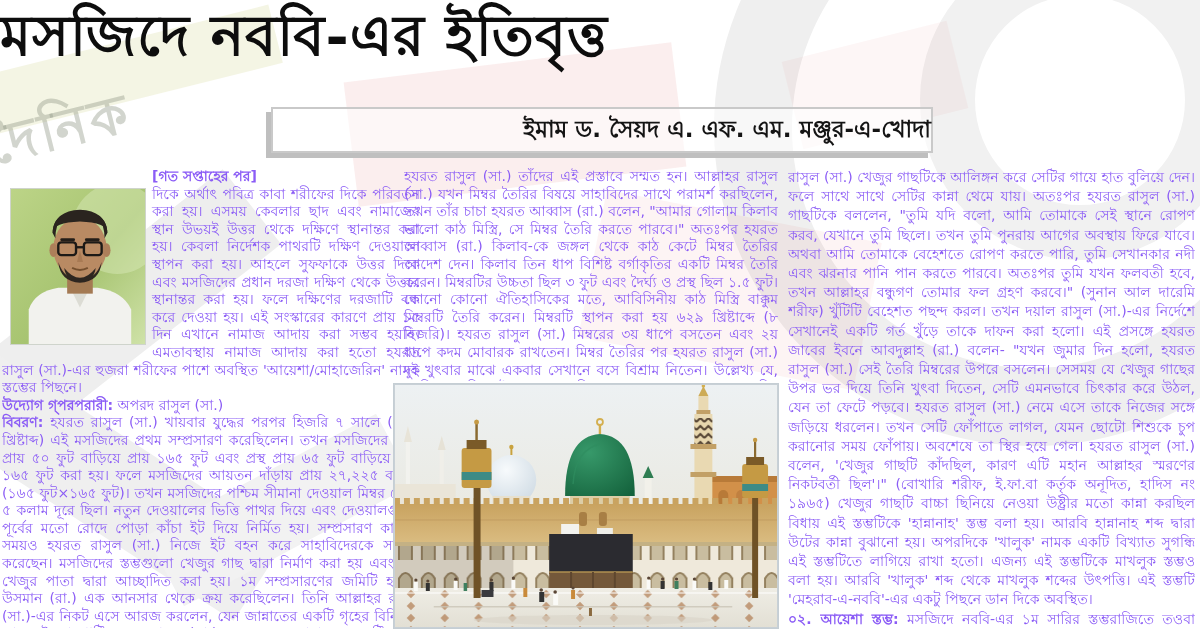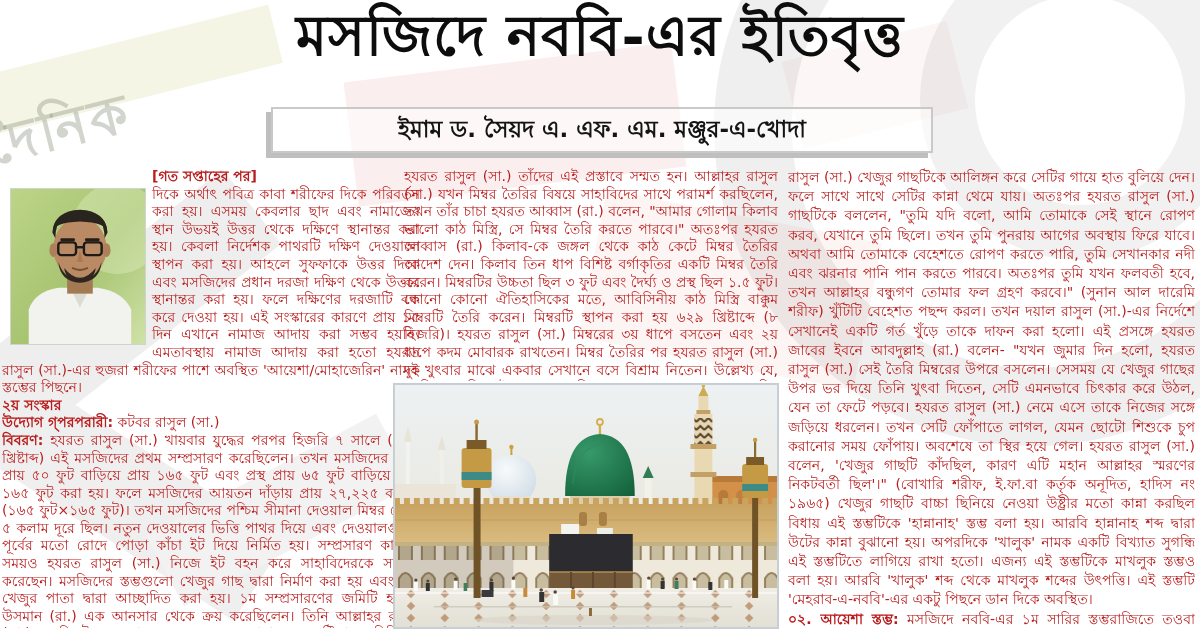--- a/index.html
+++ b/index.html
@@ -18,30 +18,30 @@
   .wm-bar1{left:-70px;top:270px;width:360px;height:95px;background:#eeeeee;transform:rotate(-38deg);}
   .wm-bar2{left:-90px;top:430px;width:380px;height:95px;background:#efefef;transform:rotate(33deg);}
   .wm-bar3{left:150px;top:470px;width:260px;height:80px;background:#f2f2f2;transform:rotate(-28deg);}
   .wm-red1{left:350px;top:62px;width:330px;height:125px;background:rgba(214,70,70,0.09);transform:rotate(-7deg);}
   .wm-red2{left:590px;top:215px;width:280px;height:150px;background:rgba(214,70,70,0.06);transform:rotate(11deg);}
   .wm-red3{left:790px;top:40px;width:170px;height:90px;background:rgba(214,70,70,0.05);transform:rotate(-14deg);}
   .wm-yellow{left:-20px;top:40px;width:300px;height:60px;background:rgba(205,210,130,0.22);transform:rotate(-14deg);}
   .wm-masthead{left:-14px;top:88px;font-size:54px;font-weight:bold;color:rgba(148,156,138,0.42);
     transform:rotate(-14deg);letter-spacing:4px;white-space:nowrap;}
   
-  .headline{position:absolute;left:0;top:0;width:1200px;text-align:center;
+  .headline{position:absolute;left:0;top:0;width:1200px;text-align:left;
     font-family:"DejaVu Serif","Liberation Serif",serif;
     font-size:56px;font-weight:bold;color:#0d0d0d;letter-spacing:1px;line-height:70px;}
   .byline-box{position:absolute;left:271px;top:107px;width:658px;height:42px;
     border:2px solid #c9c9c9;box-shadow:-5px 5px 0 #bfbfbf;background:rgba(255,255,255,0.55);
-    display:flex;align-items:center;justify-content:center;}
+    display:flex;align-items:center;justify-content:flex-end;}
   .byline-box .byline{font-size:23px;font-weight:bold;color:#141414;}
   
   .col{position:absolute;top:168px;overflow:hidden;text-align:justify;
-    font-size:14px;color:#b91c1c;}
+    font-size:14px;color:#8b5cf6;}
   .col p{margin:0;}
   .col1{left:2px;width:418px;height:460px;line-height:17.6px;}
   .col2{left:404px;width:374px;height:212px;height:213px;line-height:17.6px;}
   .col3{left:788px;width:407px;height:460px;line-height:19.2px;}
   .col b{font-weight:bold;}
   .sec-head{font-weight:bold;}
   
   .author-float{float:left;width:150px;height:178px;}
   .author-photo{width:136px;height:157px;margin-top:20px;margin-left:8px;
     border:1px solid #cfd4cc;box-sizing:border-box;display:block;}
@@ -104,22 +104,21 @@
       <line x1="66" y1="59" x2="74" y2="59" stroke="#1d1a17" stroke-width="2.4"></line>
 
       <path d="M70,62 L67,74 L73,74 Z" fill="#a87a54"></path>
       <path d="M48,74 Q50,94 70,95 Q90,94 92,74 Q86,92 70,92 Q54,92 48,74 Z" fill="#2e2620"></path>
       <path d="M54,80 Q70,100 86,80 Q84,94 70,94 Q56,94 54,80 Z" fill="#2e2620"></path>
       <path d="M62,80 Q70,84 78,80" stroke="#76502f" stroke-width="2" fill="none"></path>
     </svg>
   </div>
   <p><b>[গত সপ্তাহের পর]</b></p>
   <p>দিকে অর্থাৎ পবিত্র কাবা শরীফের দিকে পরিবর্তন করা হয়। এসময় কেবলার ছাদ এবং নামাজের স্থান উভয়ই উত্তর থেকে দক্ষিণে স্থানান্তর করা হয়। কেবলা নির্দেশক পাথরটি দক্ষিণ দেওয়ালে স্থাপন করা হয়। আহলে সুফফাকে উত্তর দিকে এবং মসজিদের প্রধান দরজা দক্ষিণ থেকে উত্তরে স্থানান্তর করা হয়। ফলে দক্ষিণের দরজাটি বন্ধ করে দেওয়া হয়। এই সংস্কারের কারণে প্রায় ১৫ দিন এখানে নামাজ আদায় করা সম্ভব হয়নি। এমতাবস্থায় নামাজ আদায় করা হতো হযরত রাসুল (সা.)-এর হুজরা শরীফের পাশে অবস্থিত 'আয়েশা/মোহাজেরিন' নামক স্তম্ভের পিছনে।</p>
-  <p class="sec-head">২য় সংস্কার</p>
-  <p><b>উদ্যোগ গ্পরপরারী:</b><span> কটবর রাসুল (সা.)</span></p>
+  <p><b>উদ্যোগ গ্পরপরারী:</b><span> অপরদ রাসুল (সা.)</span></p>
   <p><b>বিবরণ:</b><span> হযরত রাসুল (সা.) খায়বার যুদ্ধের পরপর হিজরি ৭ সালে (৬২৯ খ্রিষ্টাব্দ) এই মসজিদের প্রথম সম্প্রসারণ করেছিলেন। তখন মসজিদের দৈর্ঘ্য প্রায় ৫০ ফুট বাড়িয়ে প্রায় ১৬৫ ফুট এবং প্রস্থ প্রায় ৬৫ ফুট বাড়িয়ে প্রায় ১৬৫ ফুট করা হয়। ফলে মসজিদের আয়তন দাঁড়ায় প্রায় ২৭,২২৫ বর্গফুট (১৬৫ ফুট×১৬৫ ফুট)। তখন মসজিদের পশ্চিম সীমানা দেওয়াল মিম্বর থেকে ৫ কলাম দূরে ছিল। নতুন দেওয়ালের ভিত্তি পাথর দিয়ে এবং দেওয়ালগুলো পূর্বের মতো রোদে পোড়া কাঁচা ইট দিয়ে নির্মিত হয়। সম্প্রসারণ কাজের সময়ও হযরত রাসুল (সা.) নিজে ইট বহন করে সাহাবিদেরকে সাহায্য করেছেন। মসজিদের স্তম্ভগুলো খেজুর গাছ দ্বারা নির্মাণ করা হয় এবং ছাদ খেজুর পাতা দ্বারা আচ্ছাদিত করা হয়। ১ম সম্প্রসারণের জমিটি হযরত উসমান (রা.) এক আনসার থেকে ক্রয় করেছিলেন। তিনি আল্লাহর রাসুল (সা.)-এর নিকট এসে আরজ করলেন, যেন জান্নাতের একটি গৃহের বিনিময়ে তার এই জায়গাটি হযরত রাসুল (সা.) ক্রয় করেন। জান্নাতের একটি গৃহের ওয়াদায় তিনি জায়গাটি দান করে দেন।</span></p>
 </div>
 
 <div class="col col2">
   <p>হযরত রাসুল (সা.) তাঁদের এই প্রস্তাবে সম্মত হন। আল্লাহর রাসুল (সা.) যখন মিম্বর তৈরির বিষয়ে সাহাবিদের সাথে পরামর্শ করছিলেন, তখন তাঁর চাচা হযরত আব্বাস (রা.) বলেন, "আমার গোলাম কিলাব ভালো কাঠ মিস্ত্রি, সে মিম্বর তৈরি করতে পারবে।" অতঃপর হযরত আব্বাস (রা.) কিলাব-কে জঙ্গল থেকে কাঠ কেটে মিম্বর তৈরির আদেশ দেন। কিলাব তিন ধাপ বিশিষ্ট বর্গাকৃতির একটি মিম্বর তৈরি করেন। মিম্বরটির উচ্চতা ছিল ৩ ফুট এবং দৈর্ঘ্য ও প্রস্থ ছিল ১.৫ ফুট। কোনো কোনো ঐতিহাসিকের মতে, আবিসিনীয় কাঠ মিস্ত্রি বাক্কুম মিম্বরটি তৈরি করেন। মিম্বরটি স্থাপন করা হয় ৬২৯ খ্রিষ্টাব্দে (৮ হিজরি)। হযরত রাসুল (সা.) মিম্বরের ৩য় ধাপে বসতেন এবং ২য় ধাপে কদম মোবারক রাখতেন। মিম্বর তৈরির পর হযরত রাসুল (সা.) দুই খুৎবার মাঝে একবার সেখানে বসে বিশ্রাম নিতেন। উল্লেখ্য যে, আমির মুয়াবিয়া ইবনে আবু সুফিয়ান (শাসনকাল: ৬৬১-৬৮০ খ্রি; ৪১-৬০ হি.) ৬৭০ খ্রিষ্টাব্দে (৫০ হিজরি) হযরত রাসুল (সা.)-এর মিম্বরটি</p>
 </div>
 
 <div class="col col3">
   <p>রাসুল (সা.) খেজুর গাছটিকে আলিঙ্গন করে সেটির গায়ে হাত বুলিয়ে দেন। ফলে সাথে সাথে সেটির কান্না থেমে যায়। অতঃপর হযরত রাসুল (সা.) গাছটিকে বললেন, "তুমি যদি বলো, আমি তোমাকে সেই স্থানে রোপণ করব, যেখানে তুমি ছিলে। তখন তুমি পুনরায় আগের অবস্থায় ফিরে যাবে। অথবা আমি তোমাকে বেহেশতে রোপণ করতে পারি, তুমি সেখানকার নদী এবং ঝরনার পানি পান করতে পারবে। অতঃপর তুমি যখন ফলবতী হবে, তখন আল্লাহর বন্ধুগণ তোমার ফল গ্রহণ করবে।" (সুনান আল দারেমি শরীফ) খুঁটিটি বেহেশত পছন্দ করল। তখন দয়াল রাসুল (সা.)-এর নির্দেশে সেখানেই একটি গর্ত খুঁড়ে তাকে দাফন করা হলো। এই প্রসঙ্গে হযরত জাবের ইবনে আবদুল্লাহ (রা.) বলেন- "যখন জুমার দিন হলো, হযরত রাসুল (সা.) সেই তৈরি মিম্বরের উপরে বসলেন। সেসময় যে খেজুর গাছের উপর ভর দিয়ে তিনি খুৎবা দিতেন, সেটি এমনভাবে চিৎকার করে উঠল, যেন তা ফেটে পড়বে। হযরত রাসুল (সা.) নেমে এসে তাকে নিজের সঙ্গে জড়িয়ে ধরলেন। তখন সেটি ফোঁপাতে লাগল, যেমন ছোটো শিশুকে চুপ করানোর সময় ফোঁপায়। অবশেষে তা স্থির হয়ে গেল। হযরত রাসুল (সা.) বলেন, 'খেজুর গাছটি কাঁদছিল, কারণ এটি মহান আল্লাহর স্মরণের নিকটবর্তী ছিল'।" (বোখারি শরীফ, ই.ফা.বা কর্তৃক অনূদিত, হাদিস নং ১৯৬৫)  খেজুর গাছটি বাচ্চা ছিনিয়ে নেওয়া উষ্ট্রীর মতো কান্না করছিল বিধায় এই স্তম্ভটিকে 'হান্নানাহ' স্তম্ভ বলা হয়। আরবি হান্নানাহ শব্দ দ্বারা উটের কান্না বুঝানো হয়। অপরদিকে 'খালুক' নামক একটি বিখ্যাত সুগন্ধি এই স্তম্ভটিতে লাগিয়ে রাখা হতো। এজন্য এই স্তম্ভটিকে মাখলুক স্তম্ভও বলা হয়। আরবি 'খালুক' শব্দ থেকে মাখলুক শব্দের উৎপত্তি। এই স্তম্ভটি 'মেহরাব-এ-নববি'-এর একটু পিছনে ডান দিকে অবস্থিত।</p>
   <p><b>০২. আয়েশা স্তম্ভ:</b><span> মসজিদে নববি-এর ১ম সারির স্তম্ভরাজিতে তওবা স্তম্ভের ঠিক পরের স্তম্ভটি আয়েশা স্তম্ভ, যাকে 'কোরাহ' স্তম্ভ বা 'মুহাজিরিন' স্তম্ভও বলা হয় । মক্কা থেকে মদিনায় হিজরতের পর হযরত রাসুল (সা.) মক্কা থেকে আগত সকল মুহাজির সাহাবিকে নিয়ে এই স্থানে নামাজ আদায় করতেন এবং কেবলা পরিবর্তনের কারণে মসজিদে নববি-এর সংস্কারের সময়ও কিছুদিন হযরত রাসুল (সা.) সকলকে নিয়ে এই স্তম্ভের পিছনে নামাজ আদায় করেছেন। এছাড়াও মক্কা থেকে আগত সাহাবিগণ এই স্থানেই বিভিন্ন সময়ে নামাজ আদায় করতেন।</span></p>

